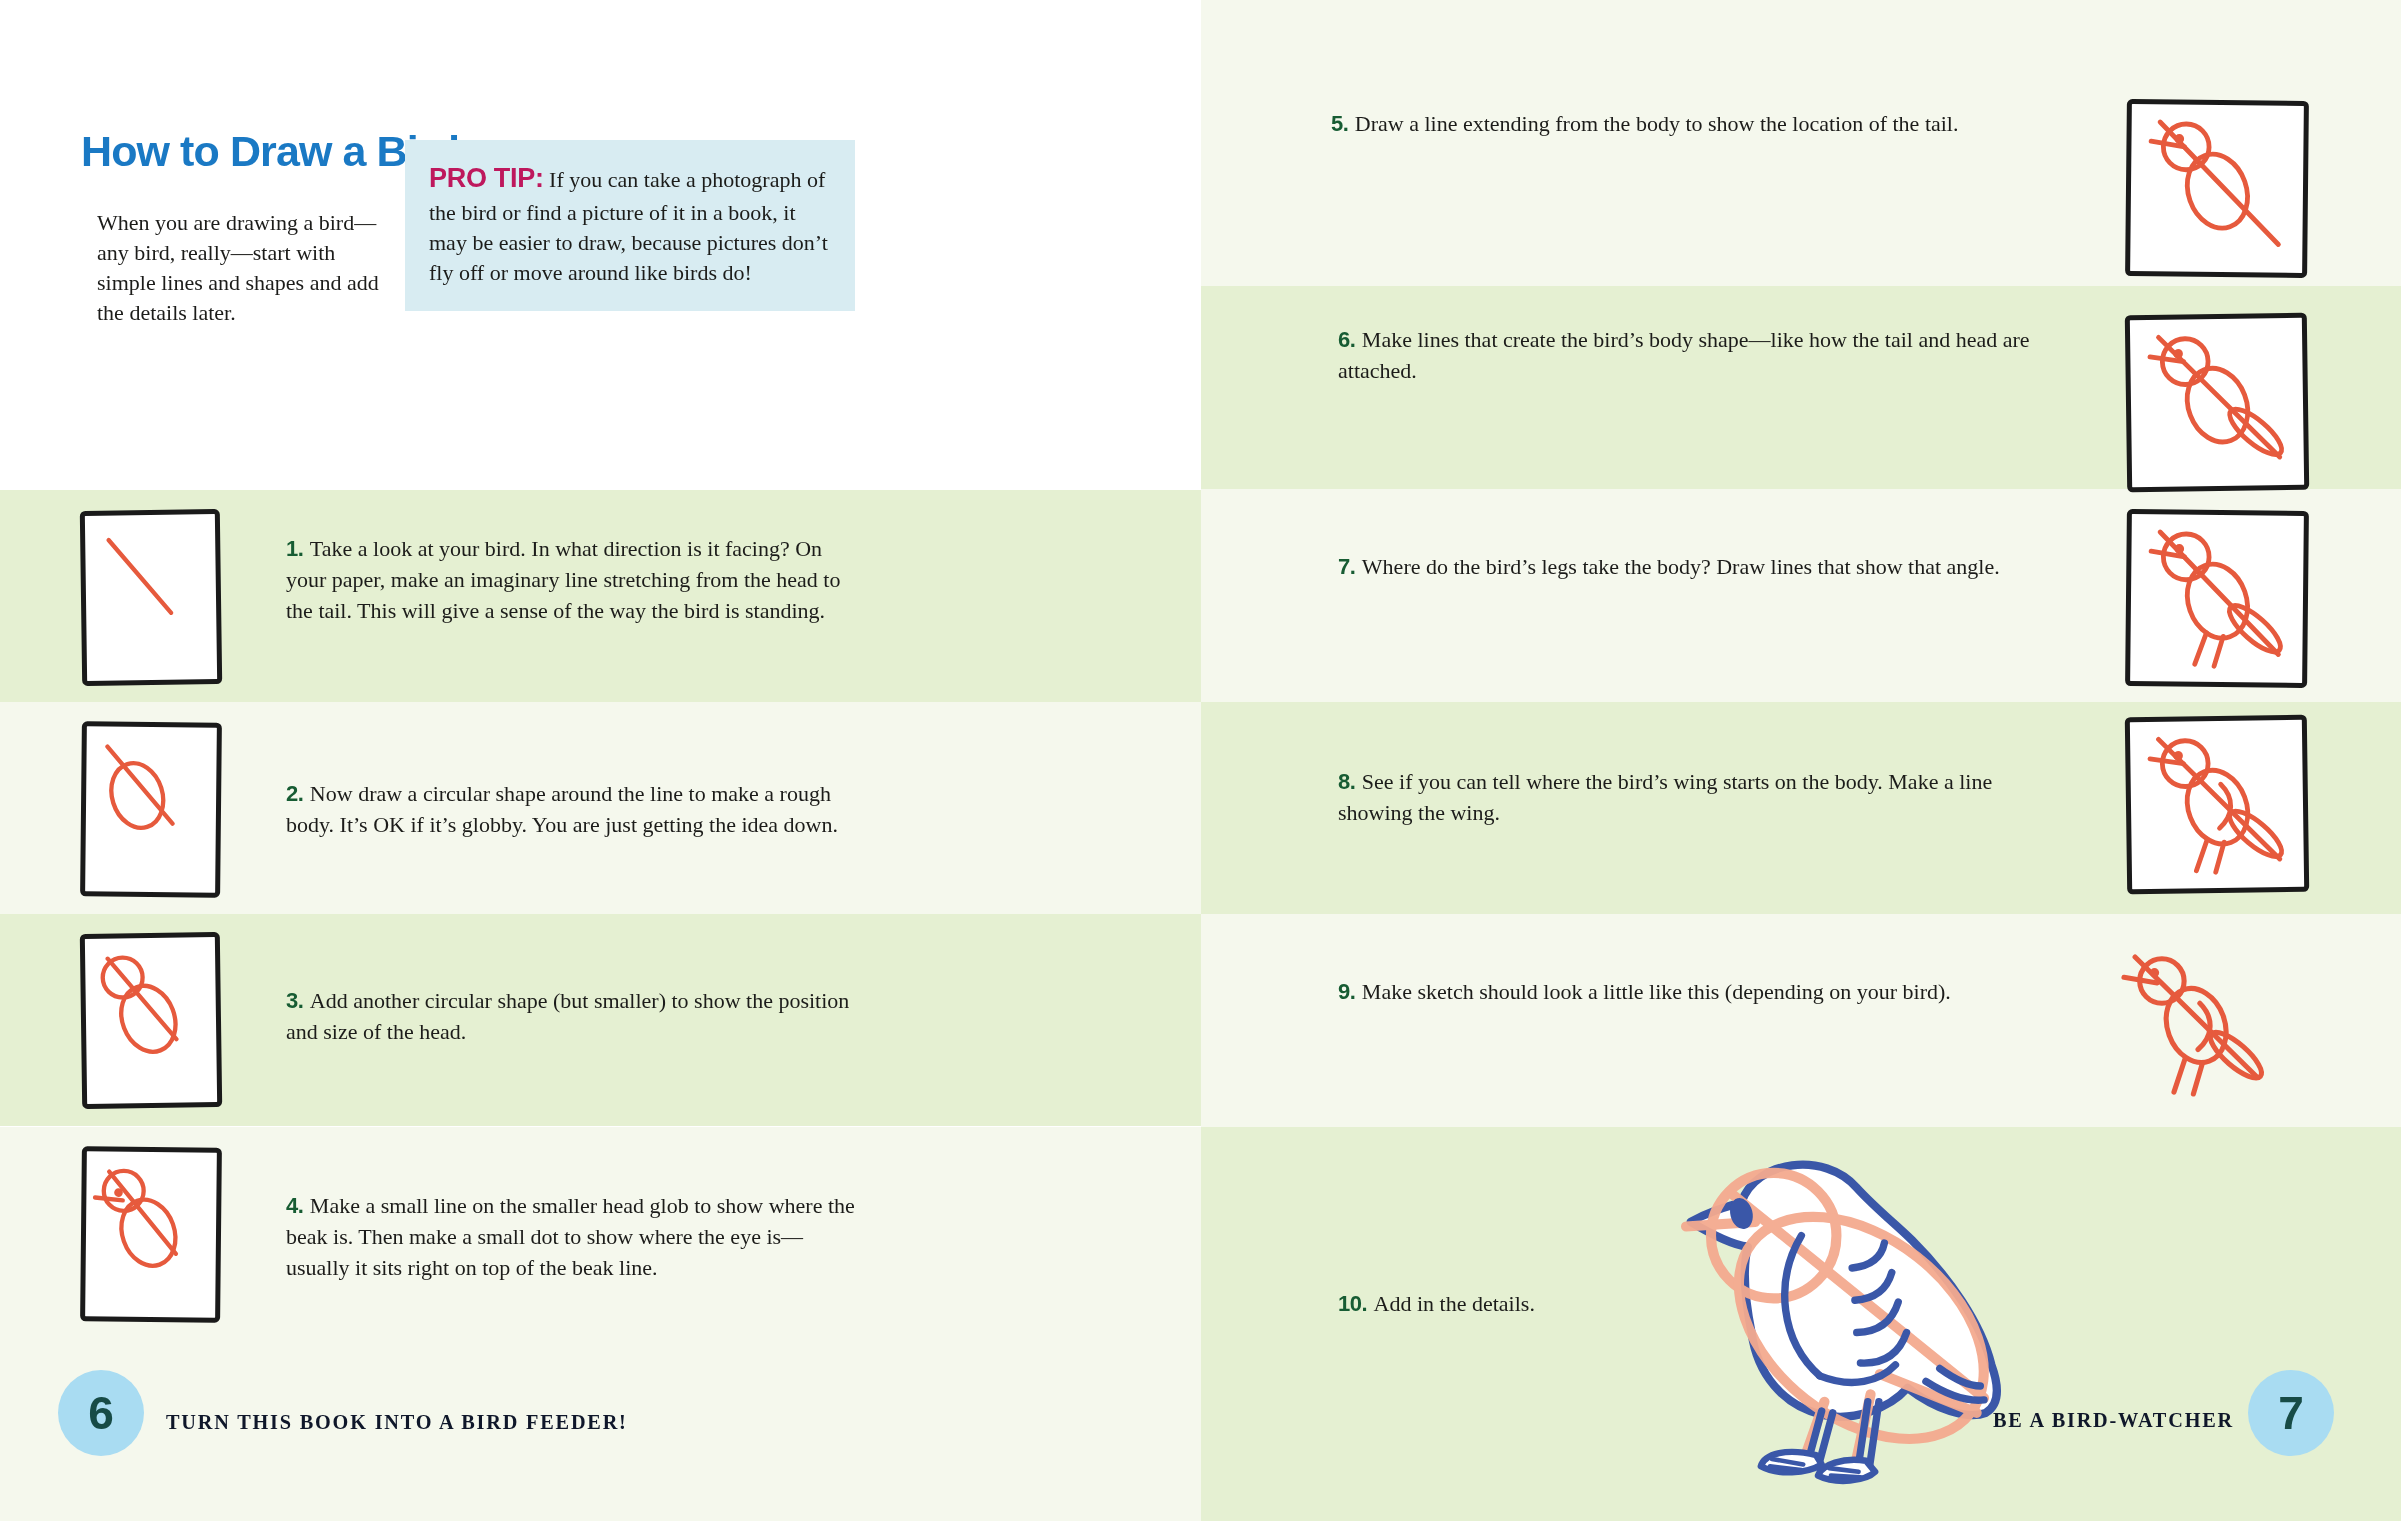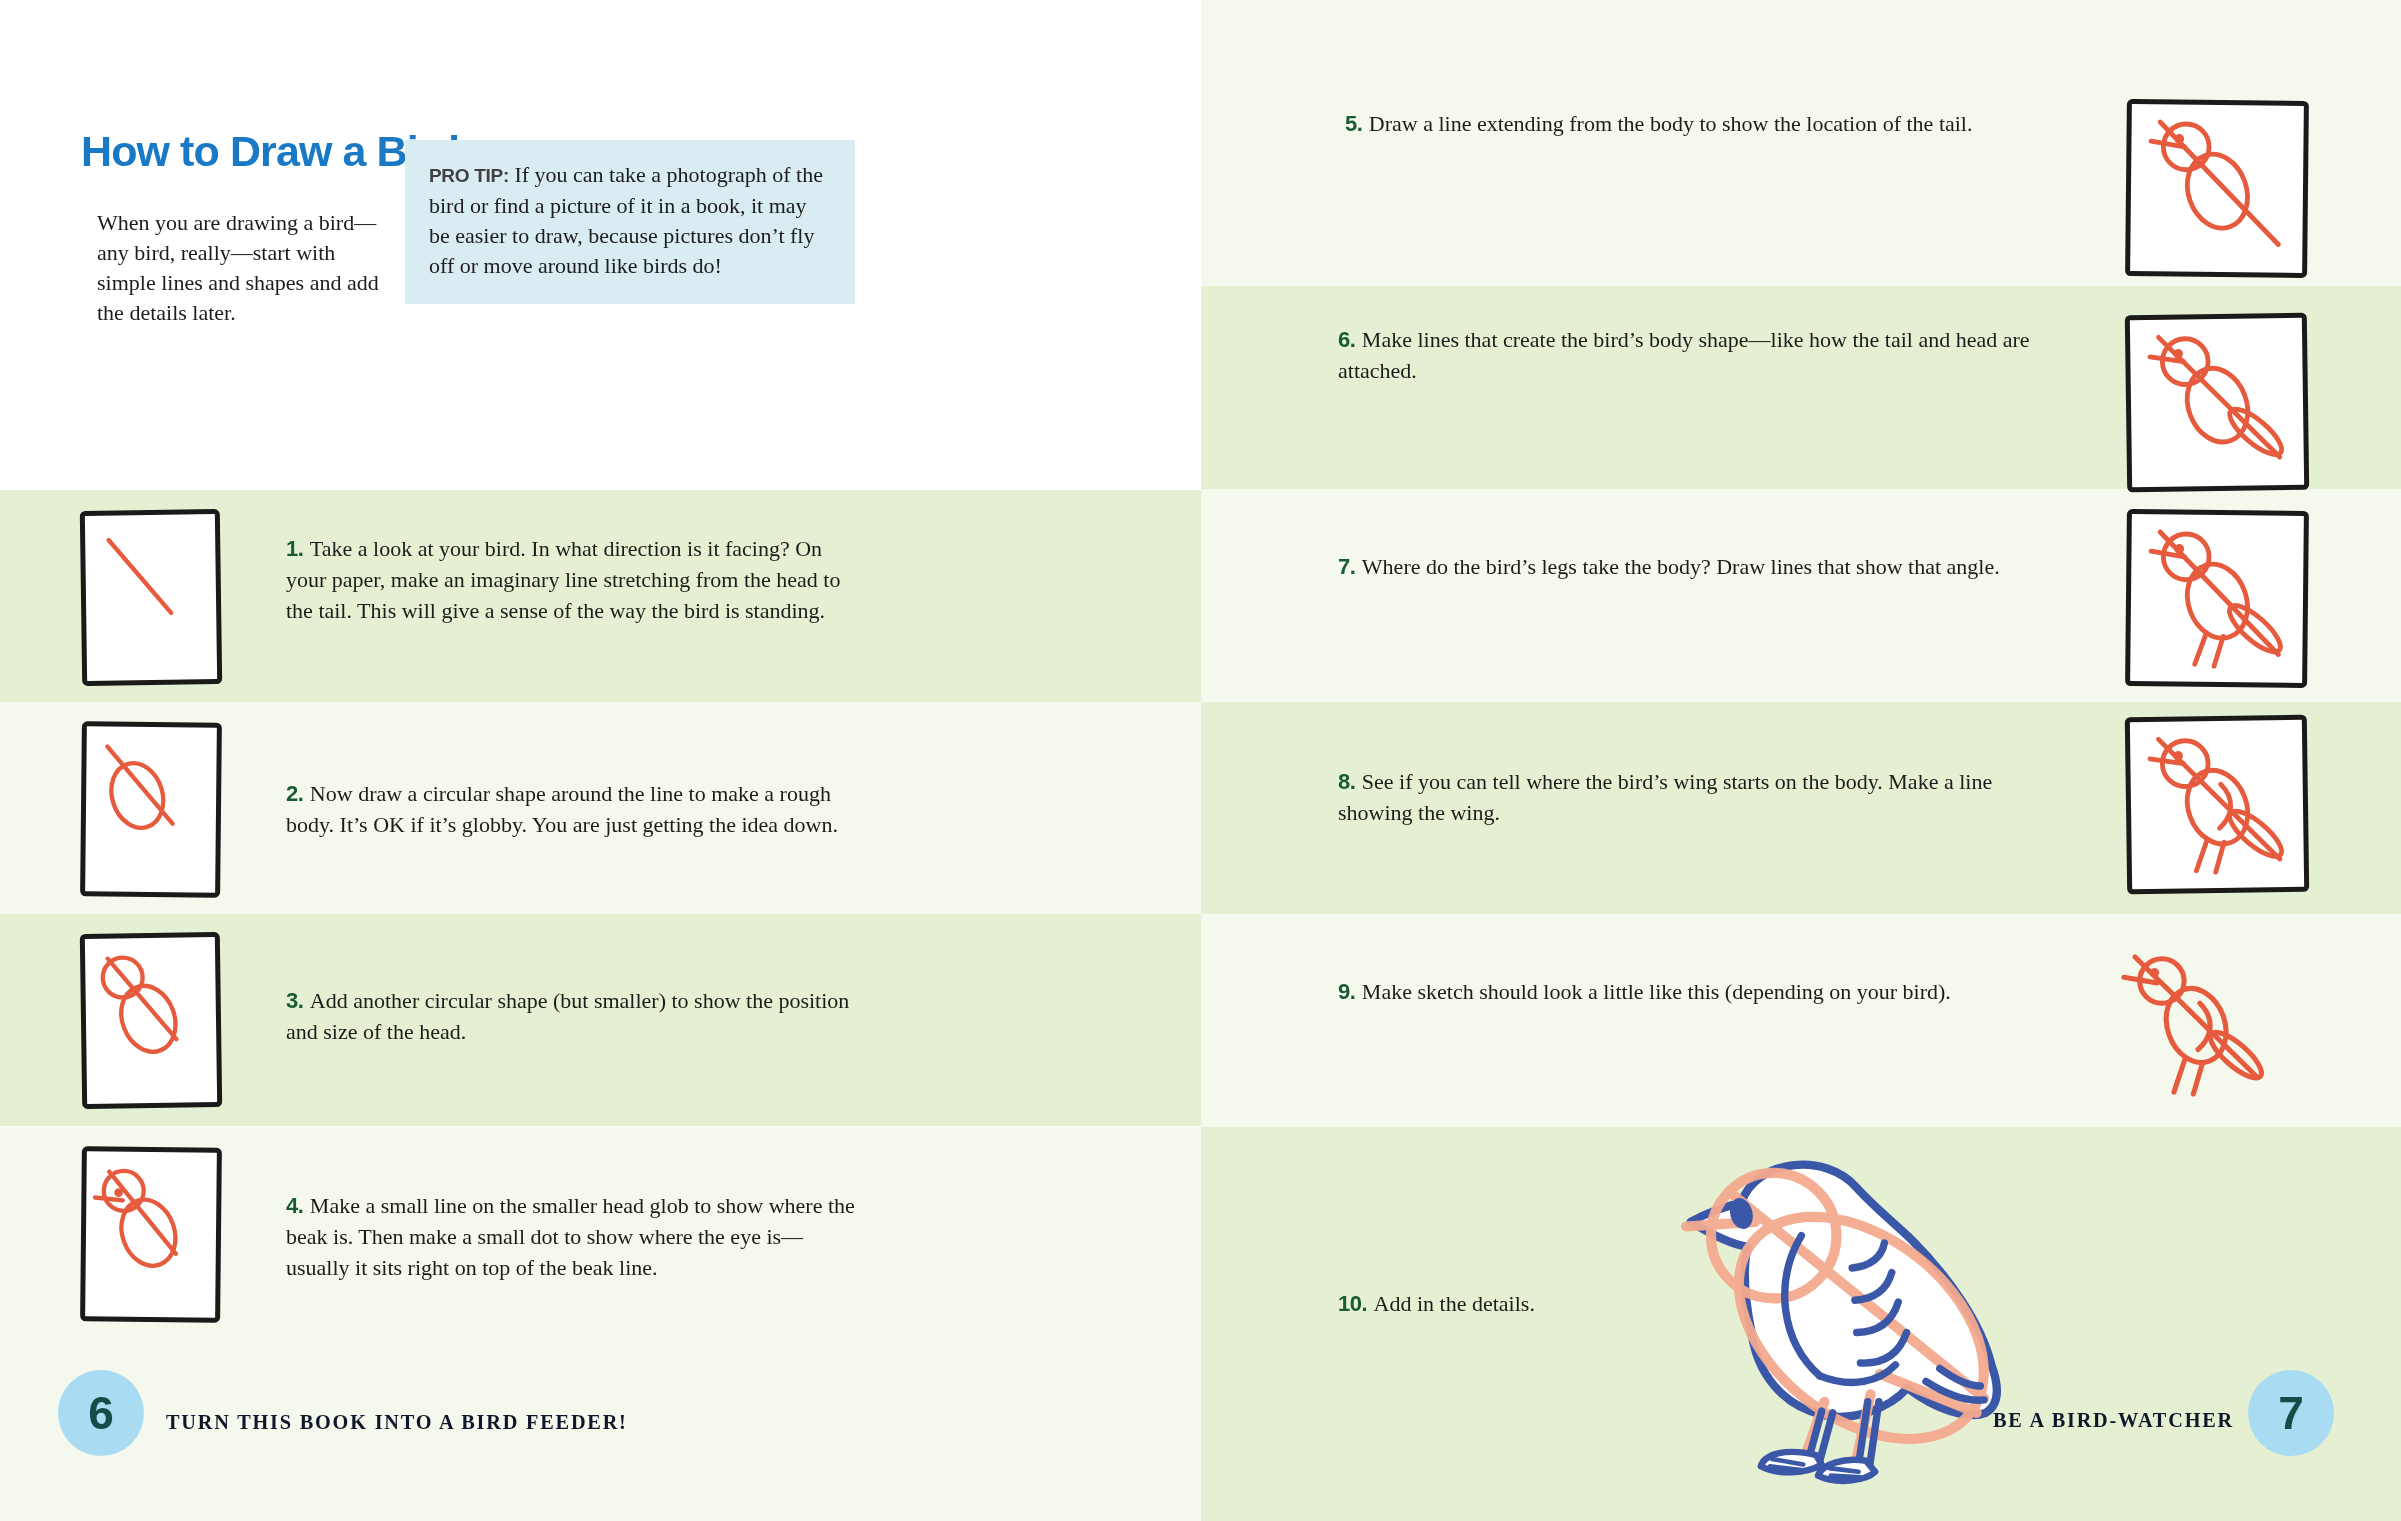--- a/index.html
+++ b/index.html
@@ -23,21 +23,21 @@
     position:absolute;left:81px;top:192px;width:294px;margin:16px;
     font-size:22px;line-height:1.37;
   }
   .protip{
     position:absolute;left:405px;top:140px;width:450px;box-sizing:border-box;
     background:#d8ecf2;padding:20.3px 24px 22px 24px;
     font-size:22px;line-height:1.38;
   }
   .protip-label{
     font-family:"Liberation Sans",sans-serif;font-weight:bold;
-    font-size:19px;letter-spacing:-0.3px;color:#404040;
+    font-size:27px;letter-spacing:-0.3px;color:#be185d;
   }
   .step-text{position:absolute;margin:0;font-size:22px;line-height:1.4;}
   .step-num{
     font-family:"Liberation Sans",sans-serif;font-weight:bold;
     font-size:22px;color:#175c33;margin-right:6.5px;letter-spacing:-0.5px;
   }
   .sketch-box{
     position:absolute;background:#ffffff;border:5.5px solid #1a1a1a;
     border-radius:5.5px;box-sizing:border-box;
   }
@@ -135,21 +135,21 @@
   </section>
 
   <section class="page page-right">
     <div class="band band-cream" style="top:0;height:286px;"></div>
     <div class="band band-green" style="top:286px;height:203px;"></div>
     <div class="band band-cream" style="top:490px;height:212px;"></div>
     <div class="band band-green" style="top:702px;height:212px;"></div>
     <div class="band band-cream" style="top:914px;height:212px;"></div>
     <div class="band band-green" style="top:1127px;height:394px;"></div>
 
-    <p class="step-text" style="left:144px;top:109px;width:711px;">
+    <p class="step-text" style="left:130px;top:109px;width:711px;">
       <span class="step-num">5.</span><span>Draw a line extending from the body to show the location of the tail.</span>
     </p>
     <div class="sketch-box tilt-r" style="left:925px;top:100px;width:182px;height:177px;">
       <svg viewBox="0 0 195 190">
         <g stroke="#e65a3d" stroke-width="5.5" fill="none" stroke-linecap="round">
           <path d="M 32 20 L 168 158"></path>
           <path d="M 22 42 L 60 48"></path>
           <circle cx="62" cy="48" r="26"></circle>
           <ellipse cx="98" cy="98" rx="33" ry="43" transform="rotate(-20 98 98)"></ellipse>
         </g>

